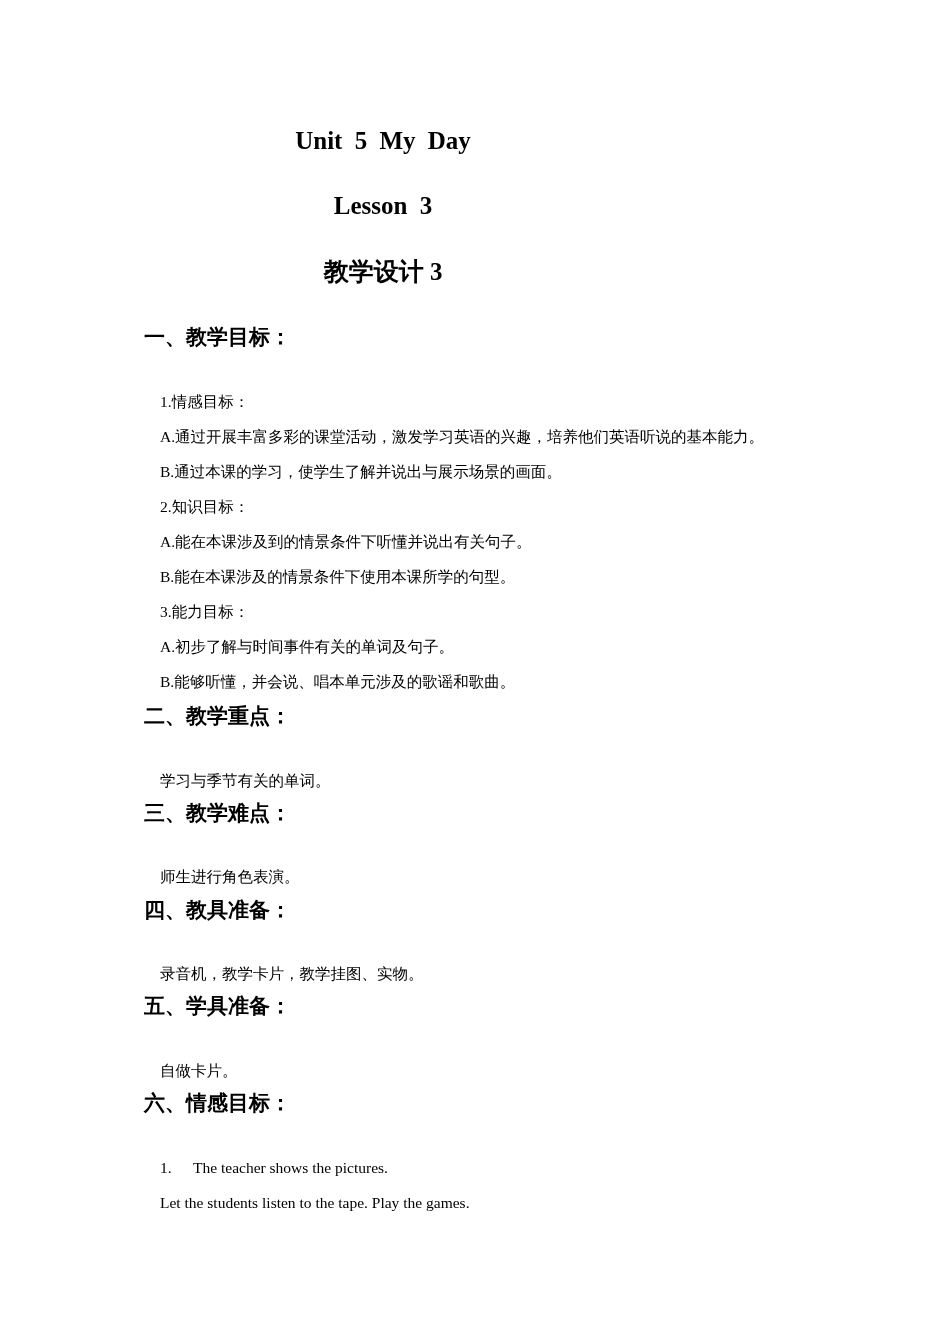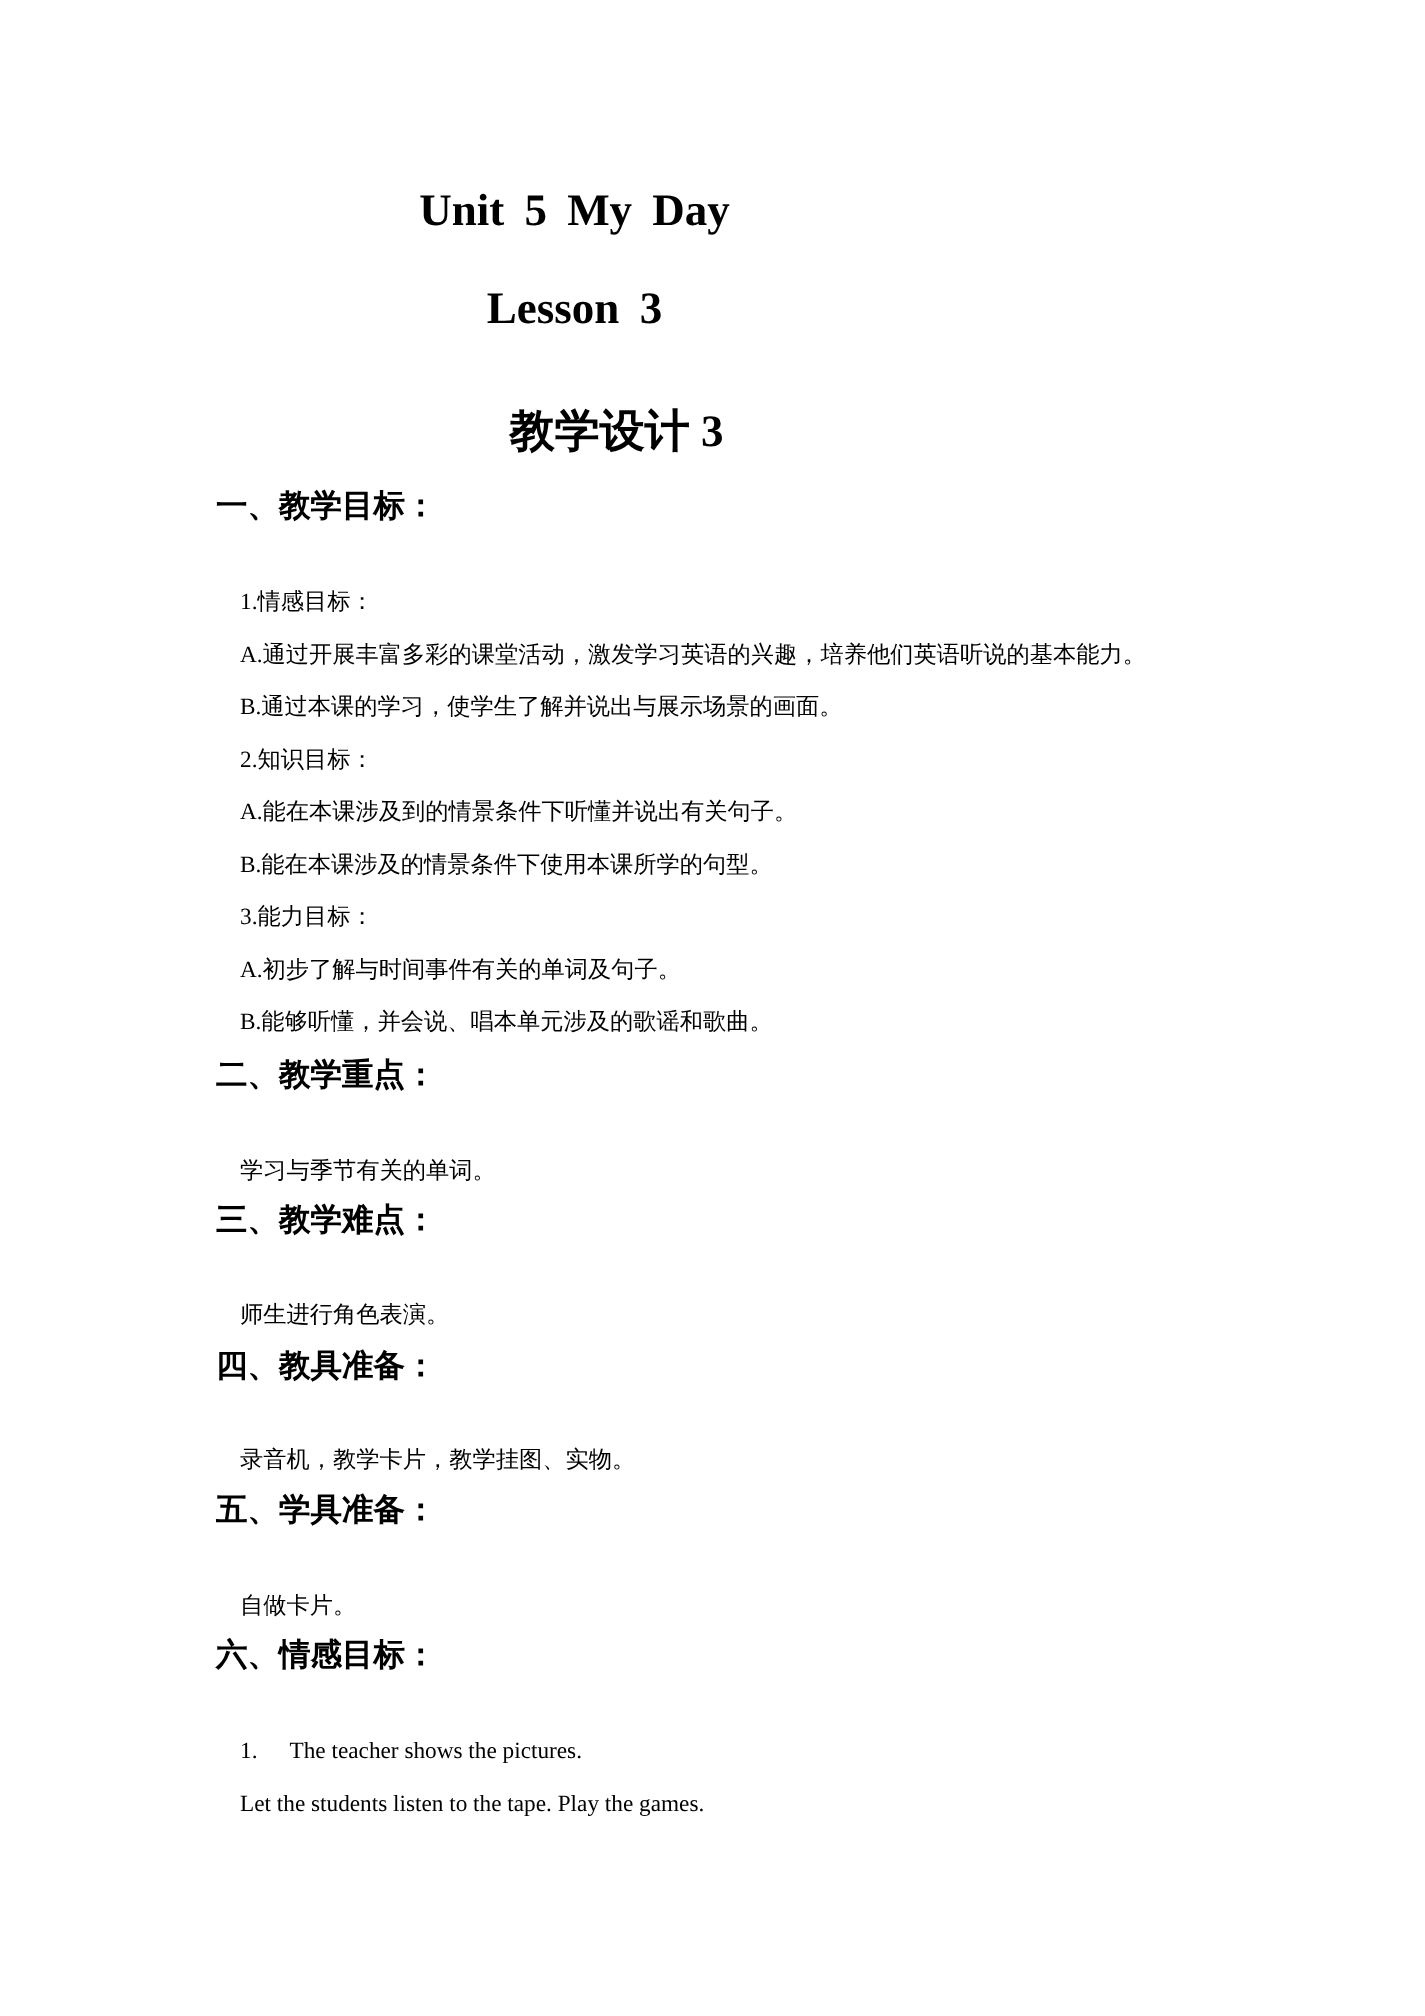--- a/index.html
+++ b/index.html
@@ -21,27 +21,27 @@
       top: 0;
       width: 950px;
       height: 1344px;
     }
     .title {
       position: absolute;
       left: 0;
       width: 766px;
       text-align: center;
       font-weight: bold;
-      font-size: 30px;
+      font-size: 25px;
       line-height: 30px;
       margin: 0;
     }
     .t1 { top: 126px; word-spacing: 6px; }
     .t2 { top: 191px; word-spacing: 6px; }
-    .t3 { top: 273px; padding-left: 28px; }
+    .t3 { top: 257px; }
     .heading {
       position: absolute;
       left: 144px;
       font-weight: bold;
       font-size: 21px;
       line-height: 26px;
       margin: 0;
       font-family: "DejaVu Sans", "Liberation Sans", sans-serif;
     }
     .para {

